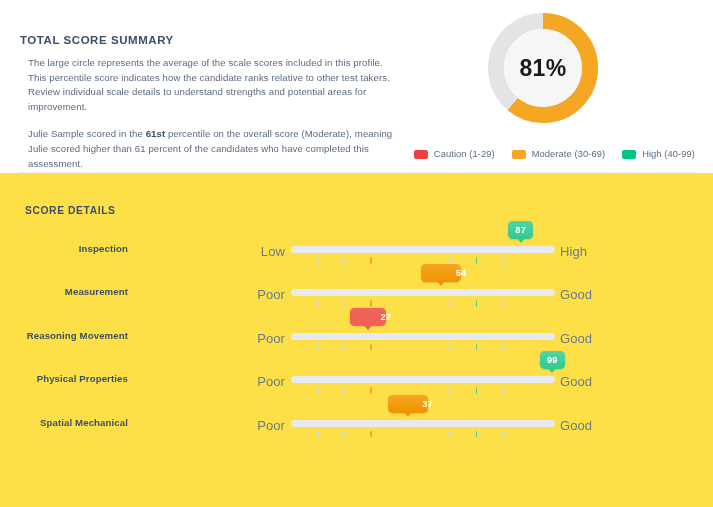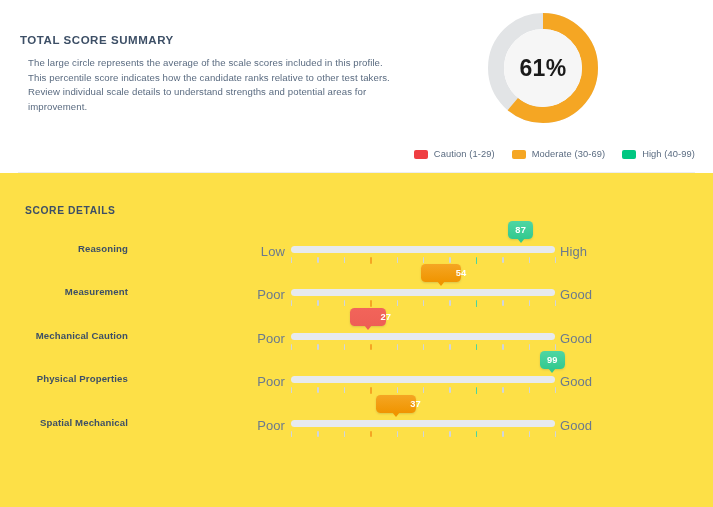--- a/index.html
+++ b/index.html
@@ -206,29 +206,30 @@
   .mp-high     { border-top-color: #33c98f; }
 </style>
 </head>
 <body>
 
 <section id="summary-panel">
 
   <div id="summary-text-block">
     <h2 id="summary-heading">TOTAL SCORE SUMMARY</h2>
     <p class="summary-para">The large circle represents the average of the scale scores included in this profile. This percentile score indicates how the candidate ranks relative to other test takers. Review individual scale details to understand strengths and potential areas for improvement.</p>
+    <p class="summary-para" id="summary-para-2"><span>Julie Sample scored in the </span><b>61st</b><span> percentile on the overall score (Moderate), meaning Julie scored higher than 61 percent of the candidates who have completed this assessment.</span></p>
   </div>
 
   <div id="donut-wrap">
     <svg id="donut-svg" width="112" height="112" viewBox="0 0 112 112">
       <circle cx="56" cy="56" r="47" fill="none" stroke="#e2e4e6" stroke-width="16"></circle>
       <circle id="donut-arc" cx="56" cy="56" r="47" fill="none" stroke="#f5a623" stroke-width="16" stroke-linecap="butt" transform="rotate(-90 56 56)" stroke-dasharray="180.14 295.31"></circle>
       <circle cx="56" cy="56" r="39" fill="#f6f6f6"></circle>
     </svg>
-    <div id="donut-label">61%</div>
+    <div id="donut-label">81%</div>
   </div>
 
   <div id="legend">
     <div class="legend-item">
       <span class="legend-swatch" style="background:#ef3e42"></span>
       <span class="legend-label">Caution (1-29)</span>
     </div>
     <div class="legend-item">
       <span class="legend-swatch" style="background:#f5a623"></span>
       <span class="legend-label">Moderate (30-69)</span>
@@ -239,21 +240,21 @@
     </div>
   </div>
 
   <div id="panel-divider"></div>
 </section>
 
 <section id="details-panel">
   <div id="details-heading">SCORE DETAILS</div>
   <div id="rows">
       <div class="score-row">
-        <div class="row-label">Reasoning</div>
+        <div class="row-label">Inspection</div>
         <div class="anchor anchor-low">Low</div>
         <div class="anchor anchor-high">High</div>
         <div class="track-area">
           <div class="track"></div>
           <div class="ticks">
             <span class="tick" style="left: 0px;"></span>
             <span class="tick" style="left: 26.4px;"></span>
             <span class="tick" style="left: 52.8px;"></span>
             <span class="tick t-moderate" style="left: 79.2px;"></span>
             <span class="tick" style="left: 105.6px;"></span>
@@ -283,21 +284,21 @@
             <span class="tick" style="left: 158.4px;"></span>
             <span class="tick t-high" style="left: 184.8px;"></span>
             <span class="tick" style="left: 211.2px;"></span>
             <span class="tick" style="left: 237.6px;"></span>
             <span class="tick" style="left: 264px;"></span>
           </div>
           <div class="marker m-moderate" style="left: 142.56px;">54<span class="marker-pointer mp-moderate"></span></div>
         </div>
       </div>
       <div class="score-row">
-        <div class="row-label">Mechanical Caution</div>
+        <div class="row-label">Reasoning Movement</div>
         <div class="anchor anchor-low">Poor</div>
         <div class="anchor anchor-high">Good</div>
         <div class="track-area">
           <div class="track"></div>
           <div class="ticks">
             <span class="tick" style="left: 0px;"></span>
             <span class="tick" style="left: 26.4px;"></span>
             <span class="tick" style="left: 52.8px;"></span>
             <span class="tick t-moderate" style="left: 79.2px;"></span>
             <span class="tick" style="left: 105.6px;"></span>
@@ -345,17 +346,17 @@
             <span class="tick" style="left: 52.8px;"></span>
             <span class="tick t-moderate" style="left: 79.2px;"></span>
             <span class="tick" style="left: 105.6px;"></span>
             <span class="tick" style="left: 132px;"></span>
             <span class="tick" style="left: 158.4px;"></span>
             <span class="tick t-high" style="left: 184.8px;"></span>
             <span class="tick" style="left: 211.2px;"></span>
             <span class="tick" style="left: 237.6px;"></span>
             <span class="tick" style="left: 264px;"></span>
           </div>
-          <div class="marker m-moderate" style="left: 97px;">37<span class="marker-pointer mp-moderate"></span></div>
+          <div class="marker m-moderate" style="left: 109px;">37<span class="marker-pointer mp-moderate"></span></div>
         </div>
       </div>
     </div>
 </section>
 
 </body></html>

